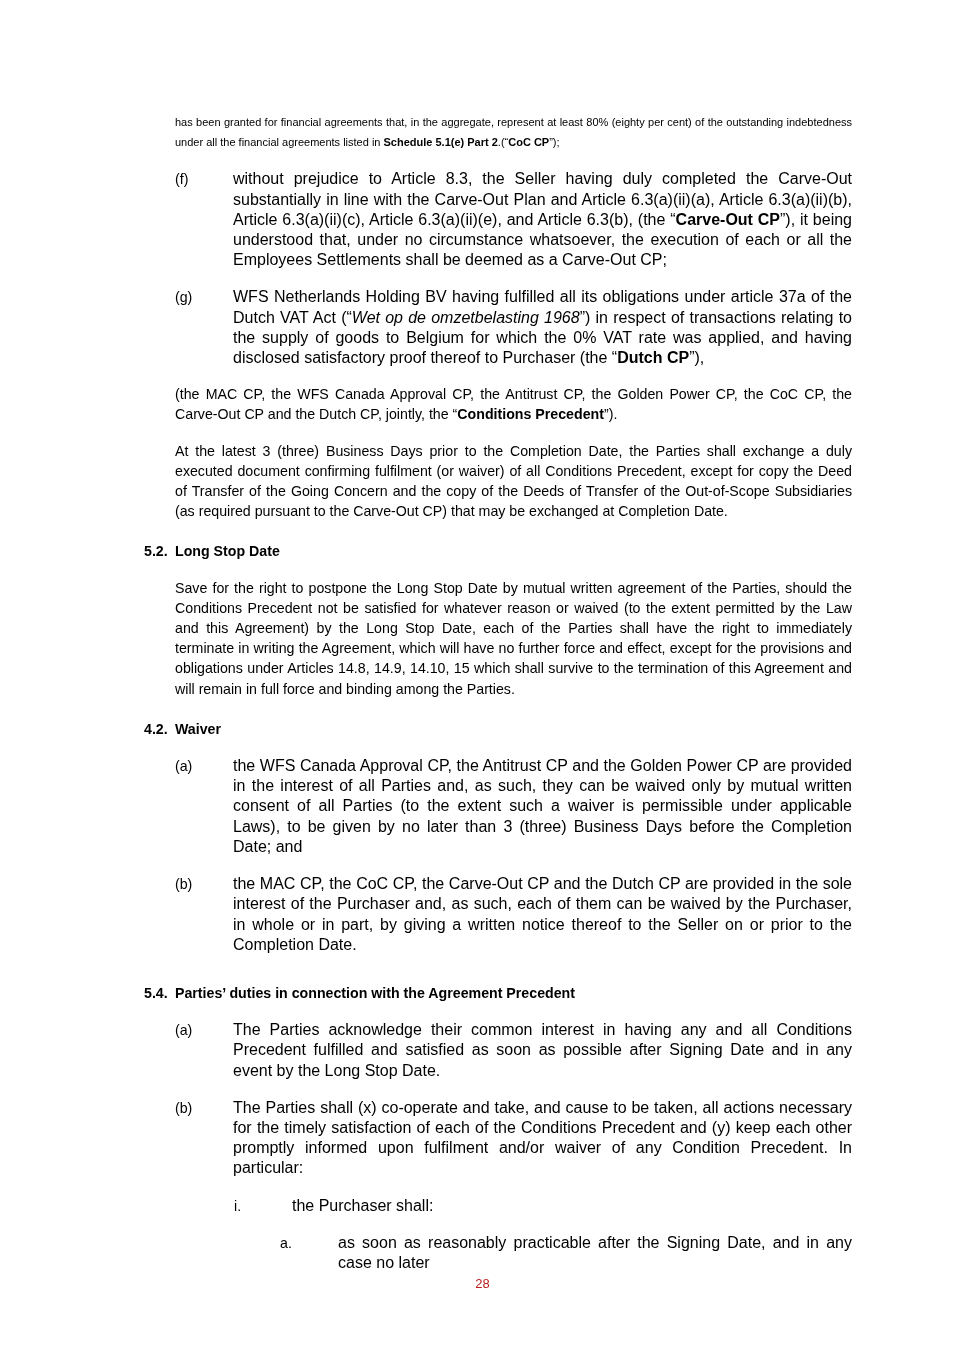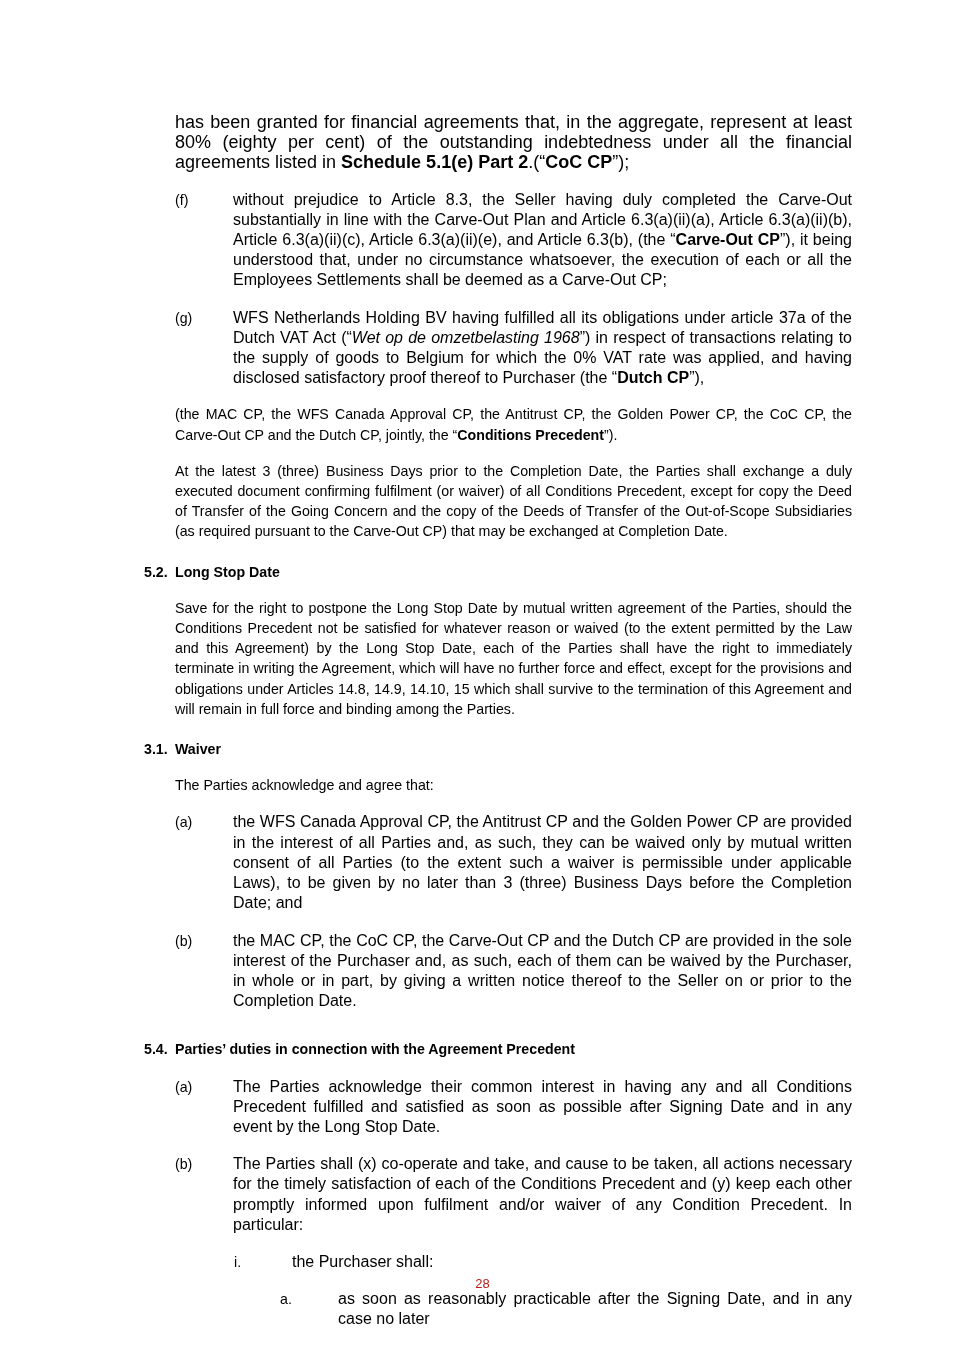--- a/index.html
+++ b/index.html
@@ -77,21 +77,21 @@
     font-size: 14.2px;
     line-height: 20.2px;
     text-align: justify;
   }
   b, .b { font-weight: bold; }
   i, .i { font-style: italic; }
 
   .first-para {
     margin-left: 63px;
     font-family: "Liberation Sans", sans-serif;
-    font-size: 18px;
+    font-size: 11px;
     line-height: 20.2px;
     text-align: justify;
   }
 
   .page-number {
     position: absolute;
     left: 0;
     right: 0;
     top: 1276px;
     text-align: center;
@@ -122,24 +122,23 @@
 
     <div class="sec-para">At the latest 3 (three) Business Days prior to the Completion Date, the Parties shall exchange a duly executed document confirming fulfilment (or waiver) of all Conditions Precedent, except for copy the Deed of Transfer of the Going Concern and the copy of the Deeds of Transfer of the Out-of-Scope Subsidiaries (as required pursuant to the Carve-Out CP) that may be exchanged at Completion Date.</div>
 
     <div class="heading-row heading-body">
       <span class="num">5.2.</span>
       <span>Long Stop Date</span>
     </div>
     <div class="sec-para">Save for the right to postpone the Long Stop Date by mutual written agreement of the Parties, should the Conditions Precedent not be satisfied for whatever reason or waived (to the extent permitted by the Law and this Agreement) by the Long Stop Date, each of the Parties shall have the right to immediately terminate in writing the Agreement, which will have no further force and effect, except for the provisions and obligations under Articles 14.8, 14.9, 14.10, 15 which shall survive to the termination of this Agreement and will remain in full force and binding among the Parties.</div>
 
     <div class="heading-row heading-body">
-      <span class="num">3.1.</span>
+      <span class="num">4.2.</span>
       <span>Waiver</span>
     </div>
-    <div class="sec-para">The Parties acknowledge and agree that:</div>
 
     <div class="listblock lvl-2">
       <span class="lbl">(a)</span>
       <div class="body">the WFS Canada Approval CP, the Antitrust CP and the Golden Power CP are provided in the interest of all Parties and, as such, they can be waived only by mutual written consent of all Parties (to the extent such a waiver is permissible under applicable Laws), to be given by no later than 3 (three) Business Days before the Completion Date; and</div>
     </div>
 
     <div class="listblock lvl-2">
       <span class="lbl">(b)</span>
       <div class="body">the MAC CP, the CoC CP, the Carve-Out CP and the Dutch CP are provided in the sole interest of the Purchaser and, as such, each of them can be waived by the Purchaser, in whole or in part, by giving a written notice thereof to the Seller on or prior to the Completion Date.</div>
     </div>

